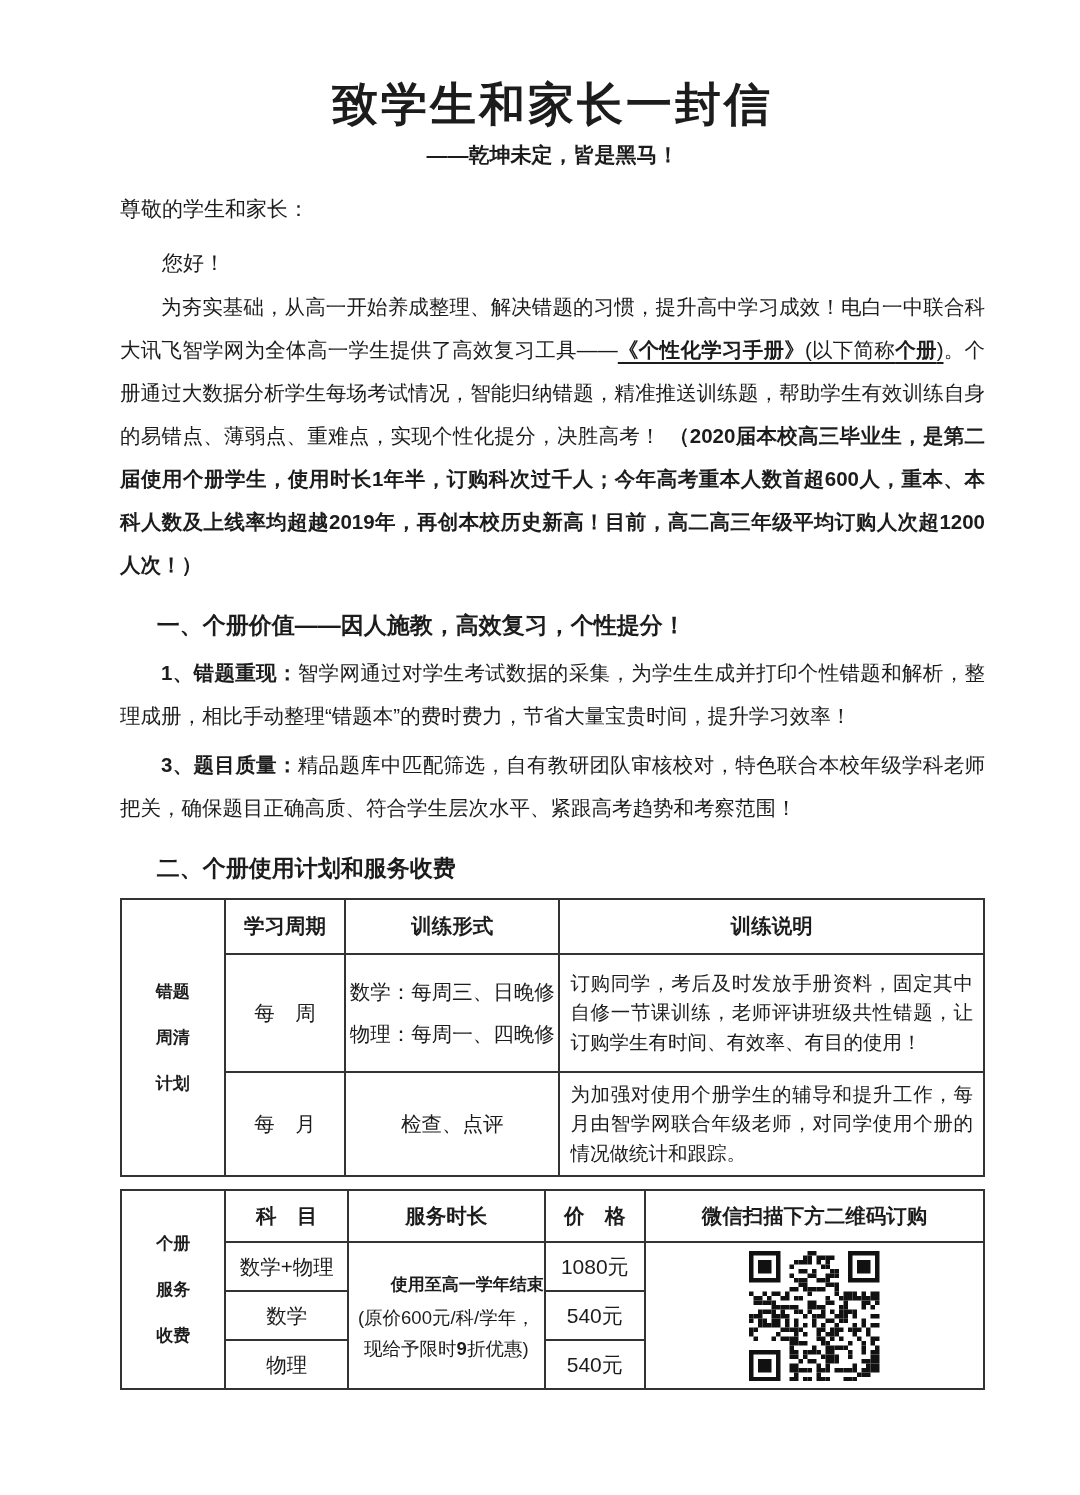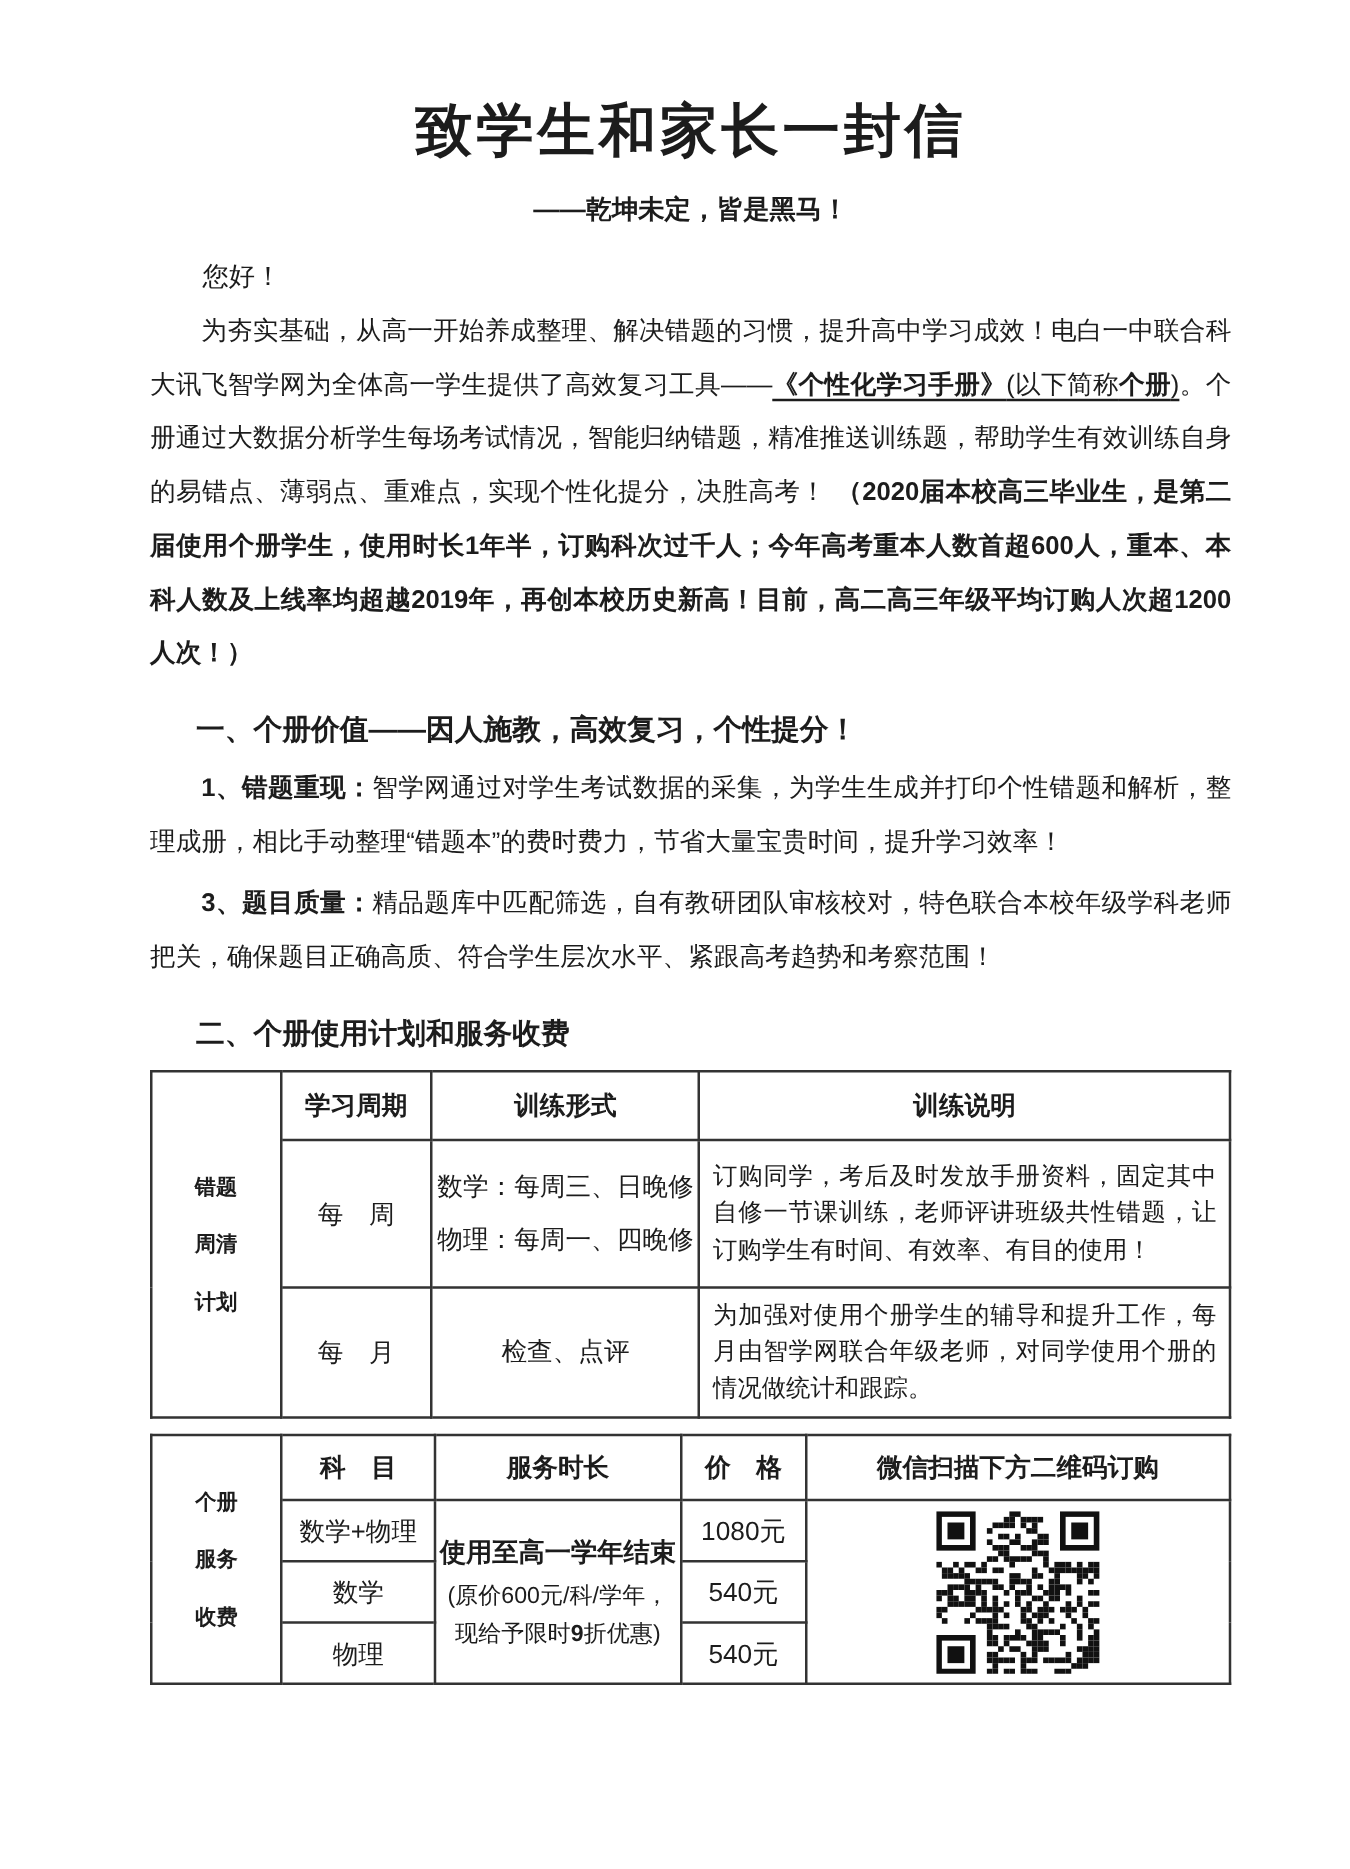--- a/index.html
+++ b/index.html
@@ -7,21 +7,21 @@
     width:1080px;height:1495px;box-sizing:border-box;
     background:#ffffff;color:#1c1c1c;
     font-family:"Liberation Sans","DejaVu Sans",sans-serif;
     padding:78px 95px 0 120px;position:relative;overflow:hidden;
   }
   .doc-title{
     text-align:center;font-size:46px;font-weight:bold;letter-spacing:3px;
     margin:0;line-height:1.15;
   }
   .doc-subtitle{
-    text-align:center;font-size:21px;font-weight:600;margin-top:22px;
+    text-align:center;font-size:21px;font-weight:600;margin-top:10px;
   }
   .salutation{font-size:21px;margin-top:26px;}
   .greeting{font-size:21px;margin-top:26px;text-indent:2em;}
   .para{
     font-size:20.5px;line-height:43px;text-align:justify;
     margin:8px 0 0 0;text-indent:2em;
   }
   .bold{font-weight:bold;}
   .underline{text-decoration:underline;text-underline-offset:5px;text-decoration-thickness:1.5px;}
   .highlight{font-weight:bold;margin-left:8px;}
@@ -41,32 +41,33 @@
   .desc-cell{
     font-size:19.5px;line-height:29.5px;text-align:justify;padding:7px 10px;
   }
   .t1-head{height:55px;}
   .t1-row1{height:118px;}
   .t1-row2{height:92px;}
   .t2-head{height:52px;}
   .t2-row{height:49px;}
   .price-cell{text-align:center;font-size:21px;}
   .duration-cell{text-align:center;}
-  .duration-main{font-size:21px;font-weight:bold;line-height:34px;}
+  .duration-main{font-size:17px;font-weight:bold;line-height:34px;text-align:right;}
   .duration-sub{font-size:18.5px;line-height:31px;}
   .qr-cell{text-align:center;}
 </style>
 </head>
 <body>
 
 <div class="page">
 
   <h1 class="doc-title">致学生和家长一封信</h1>
   <div class="doc-subtitle">——乾坤未定，皆是黑马！</div>
 
+  <div class="salutation">尊敬的学生和家长：</div>
   <div class="greeting">您好！</div>
 
   <p class="para"><span>为夯实基础，从高一开始养成整理、解决错题的习惯，提升高中学习成效！电白一中联合科大讯飞智学网为全体高一学生提供了高效复习工具——</span><span class="bold underline">《个性化学习手册》</span><span class="underline"><span>(以下简称</span><span class="bold">个册</span><span>)</span></span><span>。个册通过大数据分析学生每场考试情况，智能归纳错题，精准推送训练题，帮助学生有效训练自身的易错点、薄弱点、重难点，实现个性化提分，决胜高考！</span><span class="highlight">（2020届本校高三毕业生，是第二届使用个册学生，使用时长1年半，订购科次过千人；今年高考重本人数首超600人，重本、本科人数及上线率均超越2019年，再创本校历史新高！目前，高二高三年级平均订购人次超1200人次！）</span></p>
 
   <h2 class="sec-heading">一、个册价值——因人施教，高效复习，个性提分！</h2>
 
   <p class="para point"><span class="bold">1、错题重现：</span><span>智学网通过对学生考试数据的采集，为学生生成并打印个性错题和解析，整理成册，相比手动整理“错题本”的费时费力，节省大量宝贵时间，提升学习效率！</span></p>
   <p class="para point"><span class="bold">3、题目质量：</span><span>精品题库中匹配筛选，自有教研团队审核校对，特色联合本校年级学科老师把关，确保题目正确高质、符合学生层次水平、紧跟高考趋势和考察范围！</span></p>
 
   <h2 class="sec-heading">二、个册使用计划和服务收费</h2>

